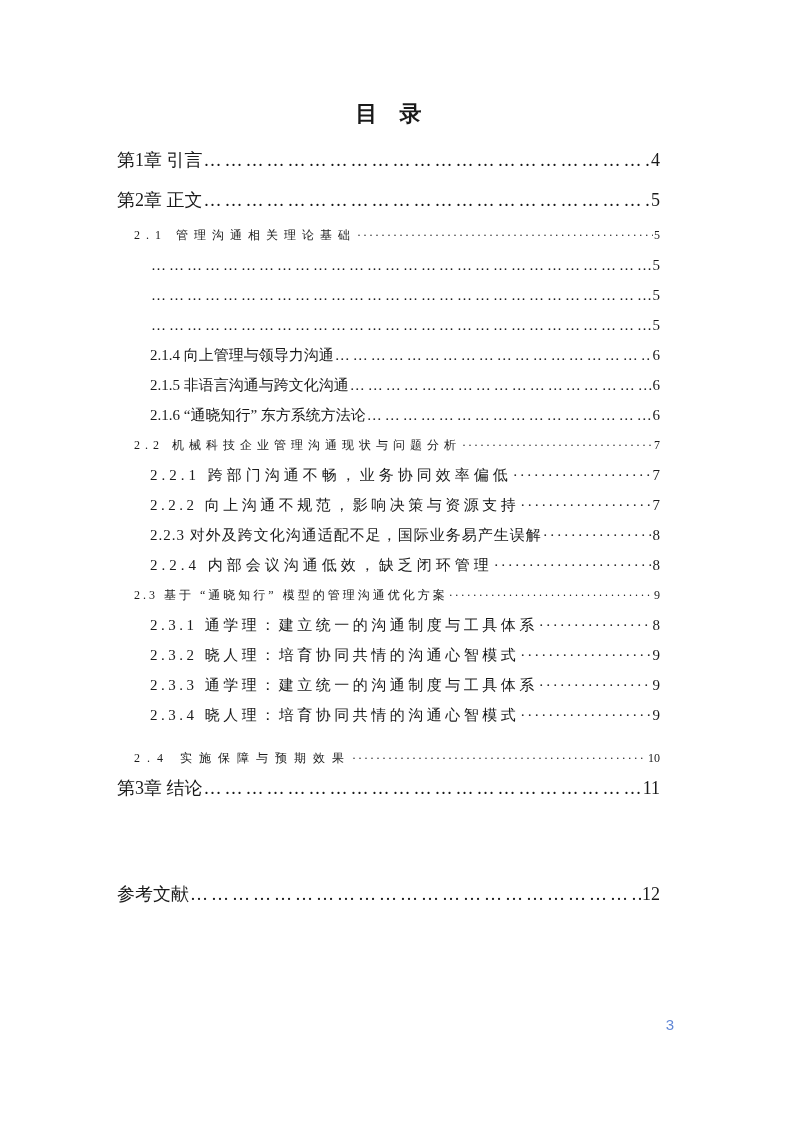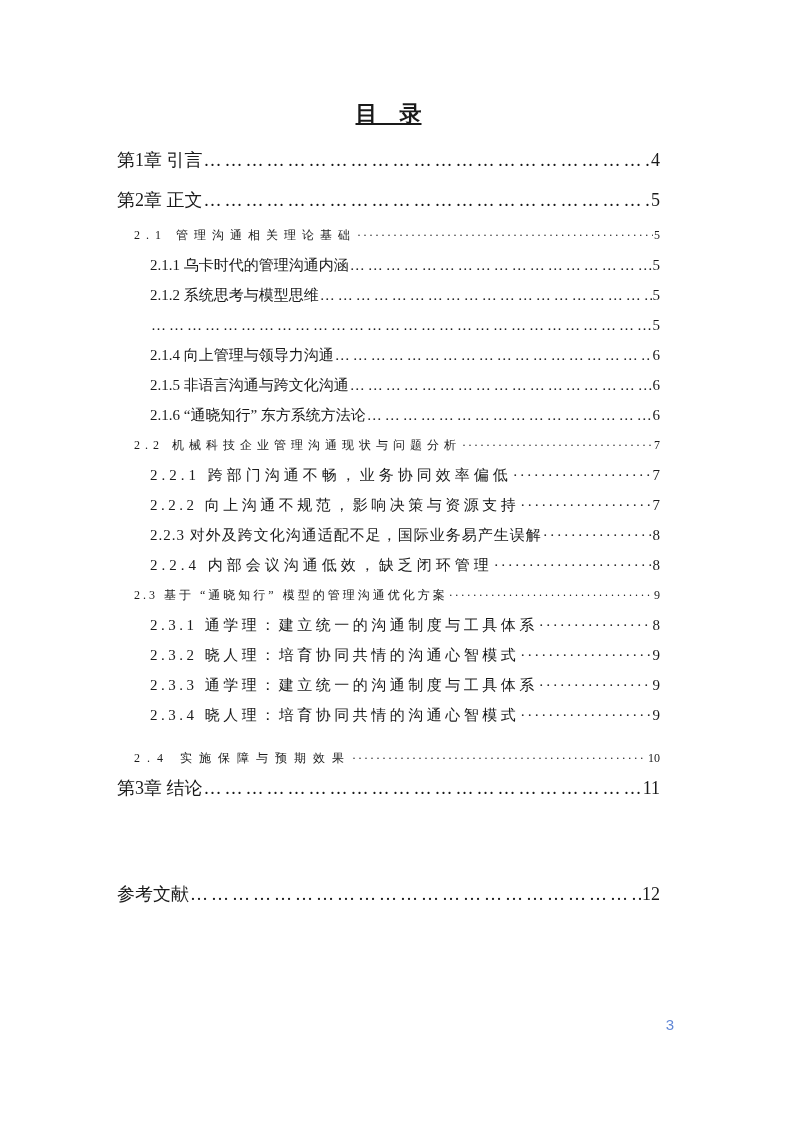--- a/index.html
+++ b/index.html
@@ -21,21 +21,20 @@
     left: 117px;
     top: 96px;
     width: 543px;
   }
   .toc-title {
     text-align: center;
     font-size: 22px;
     font-weight: bold;
     line-height: 36px;
     margin-bottom: 8px;
-    text-decoration: underline;
   }
   .toc-row {
     display: flex;
     align-items: baseline;
     white-space: nowrap;
   }
   .toc-row.level-1 {
     height: 40px;
     line-height: 40px;
     font-size: 18px;
@@ -104,27 +103,25 @@
     <span class="toc-page">5</span>
   </div>
 
   <div class="toc-row level-2">
     <span class="toc-label" style="letter-spacing: 6px;">2.1 管理沟通相关理论基础</span>
     <span class="toc-leader mid">············································································································································································································································································································</span>
     <span class="toc-page">5</span>
   </div>
 
   <div class="toc-row level-3">
-    <span class="toc-label">2.1.1 乌卡时代的管理沟通内涵</span>
-    <span class="toc-leader dots">…………………………………………………………………………………………………………………………………………………………………………………………………………………………………………………………………………</span>
-    <span class="toc-page">5</span>
-  </div>
-
-  <div class="toc-row level-3">
-    <span class="toc-label">2.1.2 系统思考与模型思维</span>
+    <span class="toc-leader dots">…………………………………………………………………………………………………………………………………………………………………………………………………………………………………………………………………………</span>
+    <span class="toc-page">5</span>
+  </div>
+
+  <div class="toc-row level-3">
     <span class="toc-leader dots">…………………………………………………………………………………………………………………………………………………………………………………………………………………………………………………………………………</span>
     <span class="toc-page">5</span>
   </div>
 
   <div class="toc-row level-3">
     <span class="toc-leader dots">…………………………………………………………………………………………………………………………………………………………………………………………………………………………………………………………………………</span>
     <span class="toc-page">5</span>
   </div>
 
   <div class="toc-row level-3">

